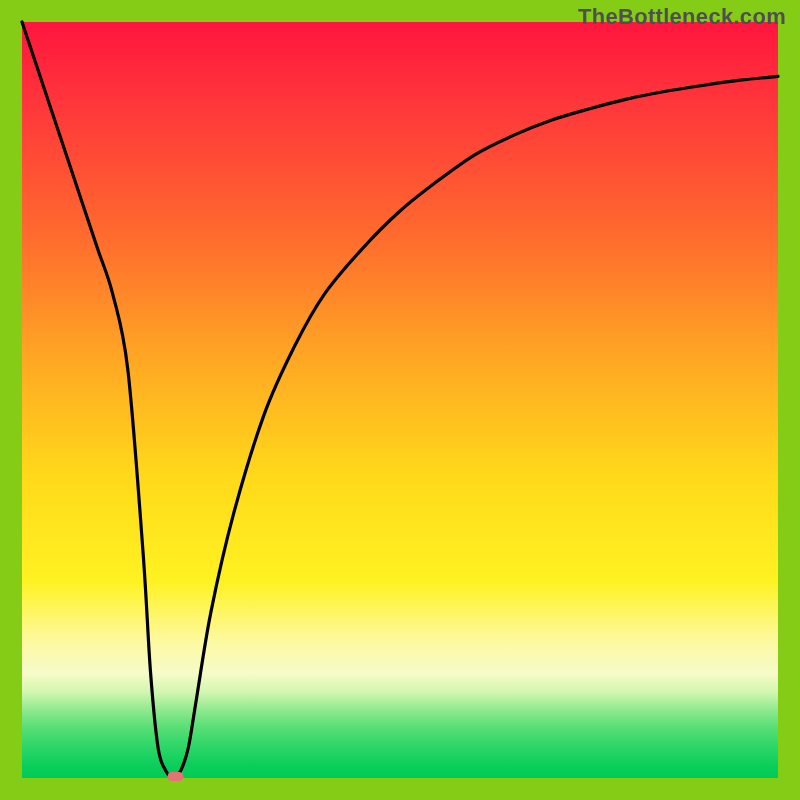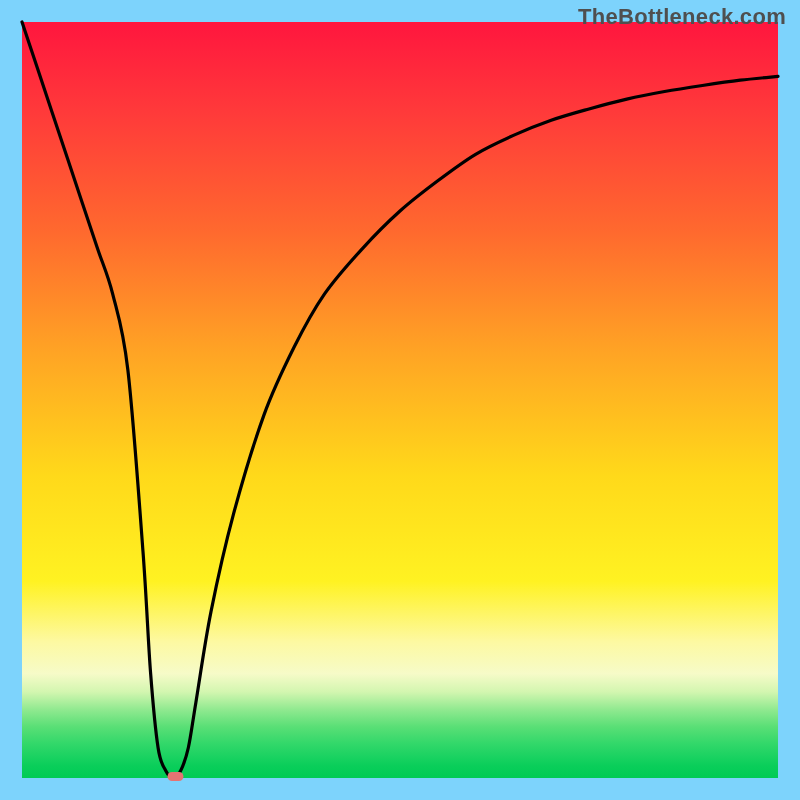--- a/index.html
+++ b/index.html
@@ -6,21 +6,21 @@
     margin: 0;
     padding: 0;
     width: 800px;
     height: 800px;
     overflow: hidden;
     font-family: Arial, Helvetica, sans-serif;
   }
   .frame {
     width: 800px;
     height: 800px;
-    background: #7dd3fc;
+    background: #84cc16;
     position: relative;
   }
   .watermark {
     position: absolute;
     top: 4px;
     right: 14px;
     color: #4f4f4f;
     font-size: 22px;
     font-weight: 600;
     letter-spacing: 0.3px;

